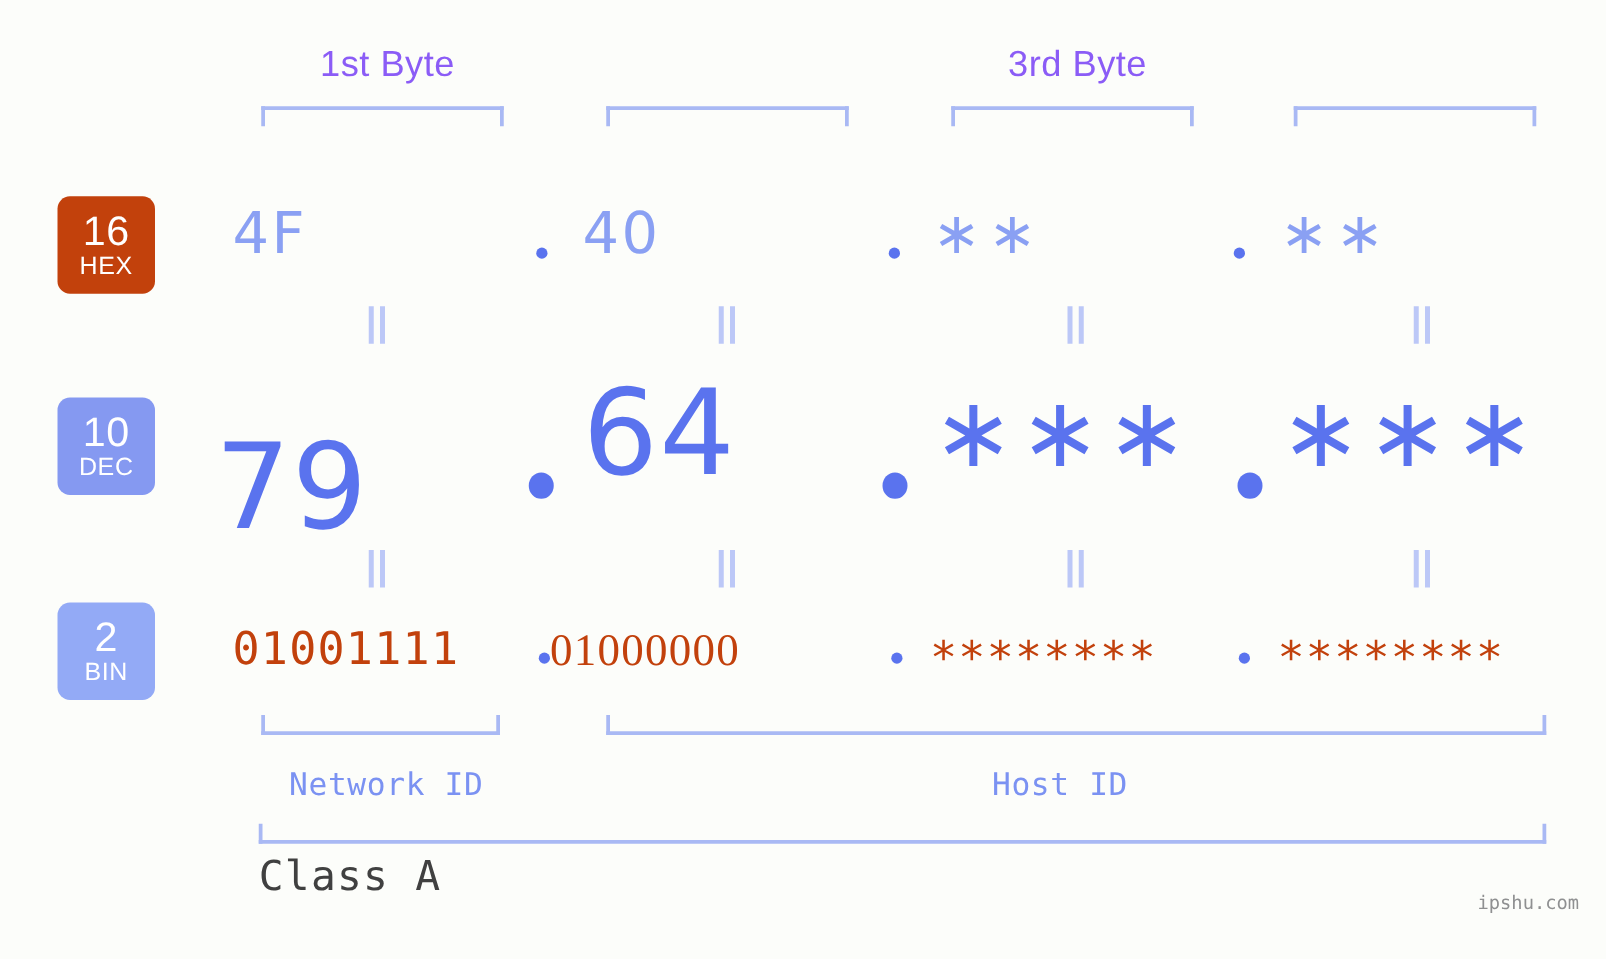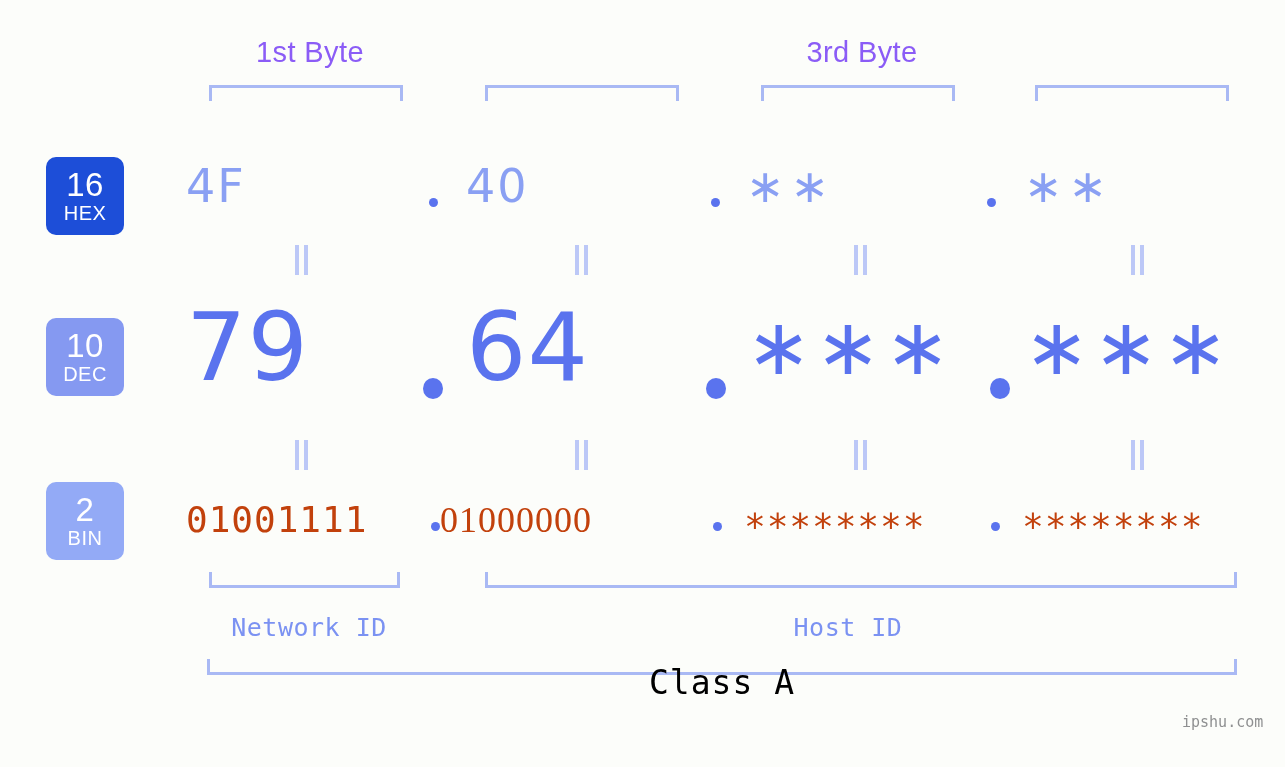--- a/index.html
+++ b/index.html
@@ -78,21 +78,21 @@
     line-height: 34px;
     font-weight: 400;
     letter-spacing: 0.5px;
   }
   .badge .nm {
     font-size: 20px;
     line-height: 22px;
     font-weight: 400;
     letter-spacing: 0.5px;
   }
-  .badge-hex { top: 157px; background: #1d4ed8; }
+  .badge-hex { top: 157px; background: #c2410c; }
   .badge-dec { top: 318px; background: #8599f1; }
   .badge-bin { top: 482px; background: #93aaf6; }
 
   
   .cell {
     position: absolute;
     text-align: left;
     white-space: nowrap;
   }
 
@@ -115,21 +115,21 @@
   
   .row-dec .cell {
     top: 292px;
     height: 110px;
     line-height: 110px;
     font-size: 95px;
     color: #5a73ee;
     font-family: "DejaVu Sans", sans-serif;
     letter-spacing: 1px;
   }
-  .row-dec .cell.c1 { left: 186px; width: 222px; }
+  .row-dec .cell.c1 { left: 172px; width: 222px; margin-top: 43px; }
   .row-dec .cell.c2 { left: 466px; width: 222px; }
   .row-dec .cell.c3 { left: 746px; width: 222px; }
   .row-dec .cell.c4 { left: 1024px; width: 222px; }
   .row-dec .cell.stars { font-size: 78px; letter-spacing: 4px; }
 
   
   .row-bin .cell {
     top: 492px;
     height: 56px;
     line-height: 56px;
@@ -196,28 +196,27 @@
     font-size: 25px;
     color: #7b92f2;
     font-family: "DejaVu Sans Mono", monospace;
     letter-spacing: 0.5px;
   }
   .id-net  { left: 186px; width: 246px; }
   .id-host { left: 486px; width: 724px; }
 
   .class-label {
     position: absolute;
-    top: 662px;
+    top: 680px;
     left: 207px;
     width: 1030px;
     height: 42px;
     line-height: 42px;
-    text-align: center;
     font-size: 33px;
-    color: #000000;
+    color: #404040;
     font-family: "DejaVu Sans Mono", monospace;
     letter-spacing: 1px;
   }
 
   .watermark {
     position: absolute;
     top: 713px;
     left: 1182px;
     font-size: 15px;
     color: #8f9091;

